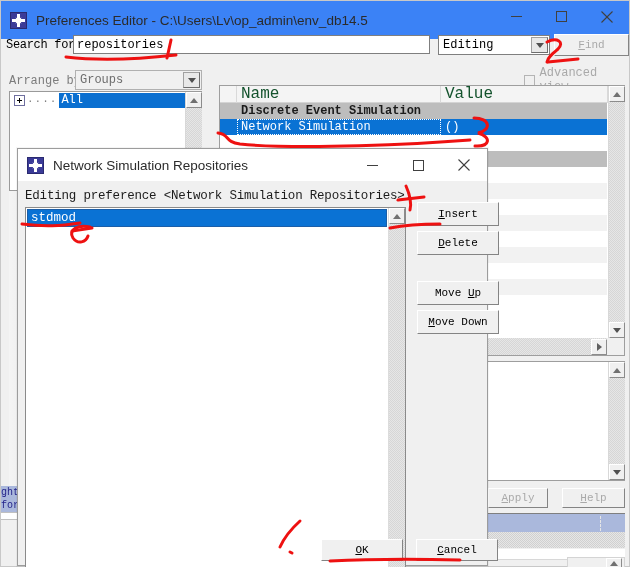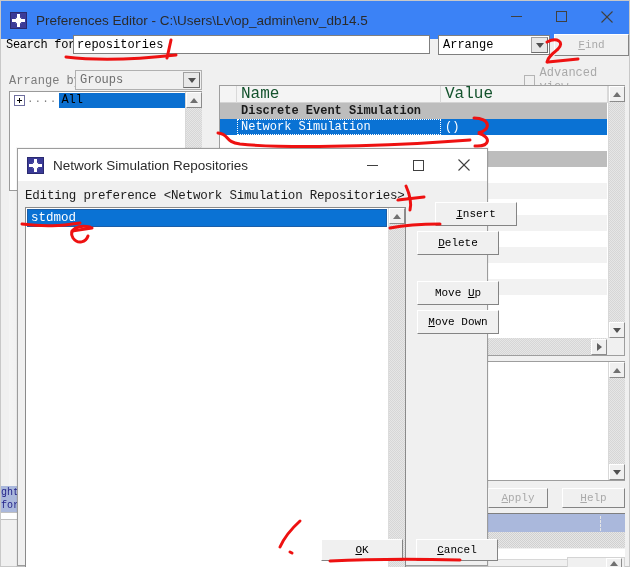--- a/index.html
+++ b/index.html
@@ -210,21 +210,21 @@
     content: ""; position: absolute; background: #000;
   }
   .tree-expander::before { left: 2px; top: 4px; width: 5px; height: 1px; }
   .tree-expander::after { left: 4px; top: 2px; width: 1px; height: 5px; }
   .tree-dots {
     font-size: 11px; letter-spacing: 1px; color: #808080;
     font-family: "Liberation Mono", monospace;
     margin-right: 2px;
   }
   .tree-label {
-    background: #0a6fd0; color: #000000;
+    background: #0a6fd0; color: #ffffff;
     font-size: 12px;
     font-family: "Liberation Mono", monospace;
     flex: 1; padding-left: 2px;
     height: 15px; line-height: 15px;
   }
   .vscroll {
     position: absolute; right: 0px; top: 0px;
     width: 16px; bottom: 0px;
     background: #f0f0f0;
     border-left: 1px solid #d8d8d8;
@@ -457,21 +457,21 @@
     position: absolute; right: 0; top: 0;
     width: 17px; bottom: 17px;
     border-left: 1px solid #dcdcdc;
     box-sizing: border-box;
   }
 
   .dlg-btn {
     position: absolute;
     width: 82px; height: 24px;
   }
-  .btn-insert    { left: 417px; top: 53px; }
+  .btn-insert    { left: 399px; top: 53px; }
   .btn-delete    { left: 399px; top: 82px; }
   .btn-moveup    { left: 399px; top: 132px; }
   .btn-movedown  { left: 399px; top: 161px; }
   .btn-ok        { left: 303px; top: 390px; width: 82px; height: 22px; }
   .btn-cancel    { left: 398px; top: 390px; width: 82px; height: 22px; }
 
   
   .annot {
     position: absolute; left: 0; top: 0;
     width: 630px; height: 567px;
@@ -507,21 +507,21 @@
               <line x1="12.5" y1="1.5" x2="1.5" y2="12.5" stroke="#404040" stroke-width="1.1"></line>
             </svg>
         </div>
       </div>
     </div>
 
     <div class="search-row">
       <div class="search-label">Search for:</div>
       <input class="search-input" value="repositories" style="">
       <div class="combo">
-        <div class="combo-text">Arrange</div>
+        <div class="combo-text">Editing</div>
         <div class="combo-arrow">
             <div class="tri-down"></div>
           </div>
       </div>
       <div class="btn disabled find-btn">
         <span><u>F</u><span>ind</span></span>
       </div>
     </div>
 
     <div class="advanced">

